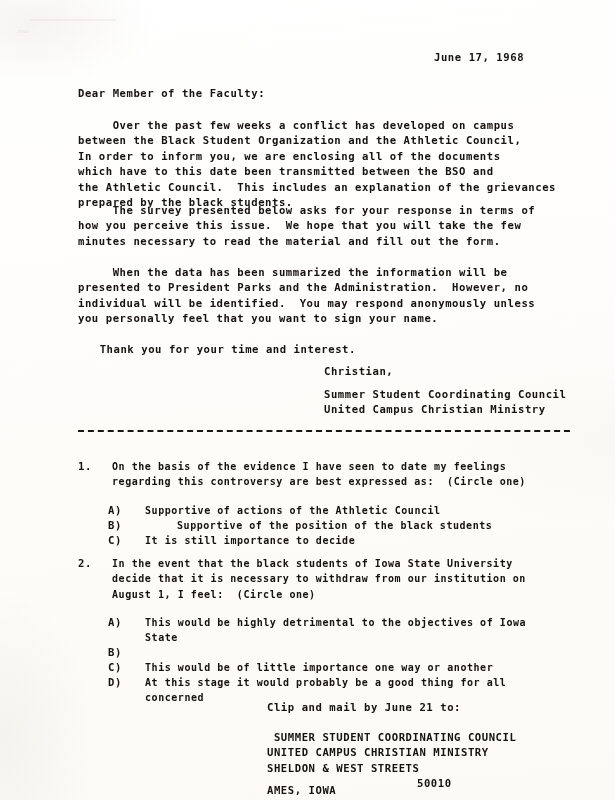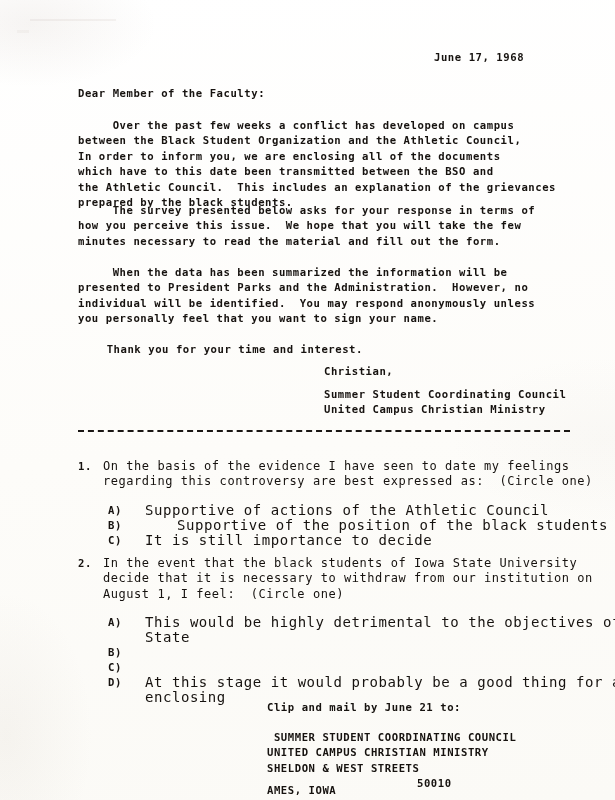--- a/index.html
+++ b/index.html
@@ -55,21 +55,21 @@
   .salutation {
     left: 78px;
     top: 86px;
   }
   .para {
     left: 78px;
   }
   .p1 { top: 98px; margin-top: 20px; }
   .p2 { top: 203px; }
   .p3 { top: 265px; }
-  .thanks { left: 72px; top: 342px; text-align: center; }
+  .thanks { left: 65px; top: 342px; text-align: center; }
   .sincerely { left: 324px; top: 364px; }
   .sig { left: 324px; top: 387px; }
 
   .dash-line {
     position: absolute;
     left: 78px;
     top: 430px;
     width: 492px;
     height: 0;
     border-top: 2.6px dashed #1a1613;
@@ -79,46 +79,46 @@
     position: absolute;
     font-size: 10.6px;
     line-height: 15.4px;
     letter-spacing: 0.55px;
     color: #16120f;
     font-weight: 700;
     white-space: pre;
   }
   .q-stem {
     position: absolute;
-    left: 103px;
-    font-size: 12px;
+    left: 112px;
+    font-size: 10px;
     line-height: 15.4px;
     letter-spacing: 0.55px;
     color: #16120f;
-    font-weight: 400;
+    font-weight: 700;
     white-space: pre;
   }
   .opt-letter {
     position: absolute;
     left: 108px;
     font-size: 10.6px;
     line-height: 15.4px;
     letter-spacing: 0.55px;
     color: #16120f;
     font-weight: 700;
     white-space: pre;
   }
   .opt-text {
     position: absolute;
     left: 145px;
-    font-size: 14px;
+    font-size: 10px;
     line-height: 15.4px;
     letter-spacing: 0.55px;
     color: #16120f;
-    font-weight: 400;
+    font-weight: 700;
     white-space: pre;
   }
 
   .clip { left: 267px; top: 700px; }
   .addr { left: 267px; top: 730px; }
   .addr-city { left: 267px; top: 776px; margin-top: 7px; }
   .addr-zip { left: 417px; top: 776px; }
 </style>
 </head>
 <body>
@@ -167,23 +167,24 @@
 
     <div class="q-num" style="left:78px;top:556px;">2.</div>
     <div class="q-stem" style="top:556px;">In the event that the black students of Iowa State University
 decide that it is necessary to withdraw from our institution on
 August 1, I feel:  (Circle one)</div>
     <div class="opt-letter" style="top:615px;">A)</div>
     <div class="opt-text" style="top:615px;">This would be highly detrimental to the objectives of Iowa
 State</div>
     <div class="opt-letter" style="top:645px;">B)</div>
     <div class="opt-letter" style="top:660px;">C)</div>
+    <div class="opt-text" style="top:660px;">This would be of little importance one way or another</div>
     <div class="opt-letter" style="top:675px;">D)</div>
     <div class="opt-text" style="top:675px;">At this stage it would probably be a good thing for all
-enclosing</div>
+concerned</div>
 
     <div class="tx clip">Clip and mail by June 21 to:</div>
     <div class="tx addr"> SUMMER STUDENT COORDINATING COUNCIL
 UNITED CAMPUS CHRISTIAN MINISTRY
 SHELDON &amp; WEST STREETS</div>
     <div class="tx addr-city">AMES, IOWA</div>
     <div class="tx addr-zip">50010</div>
 
   </div>
 </div>

